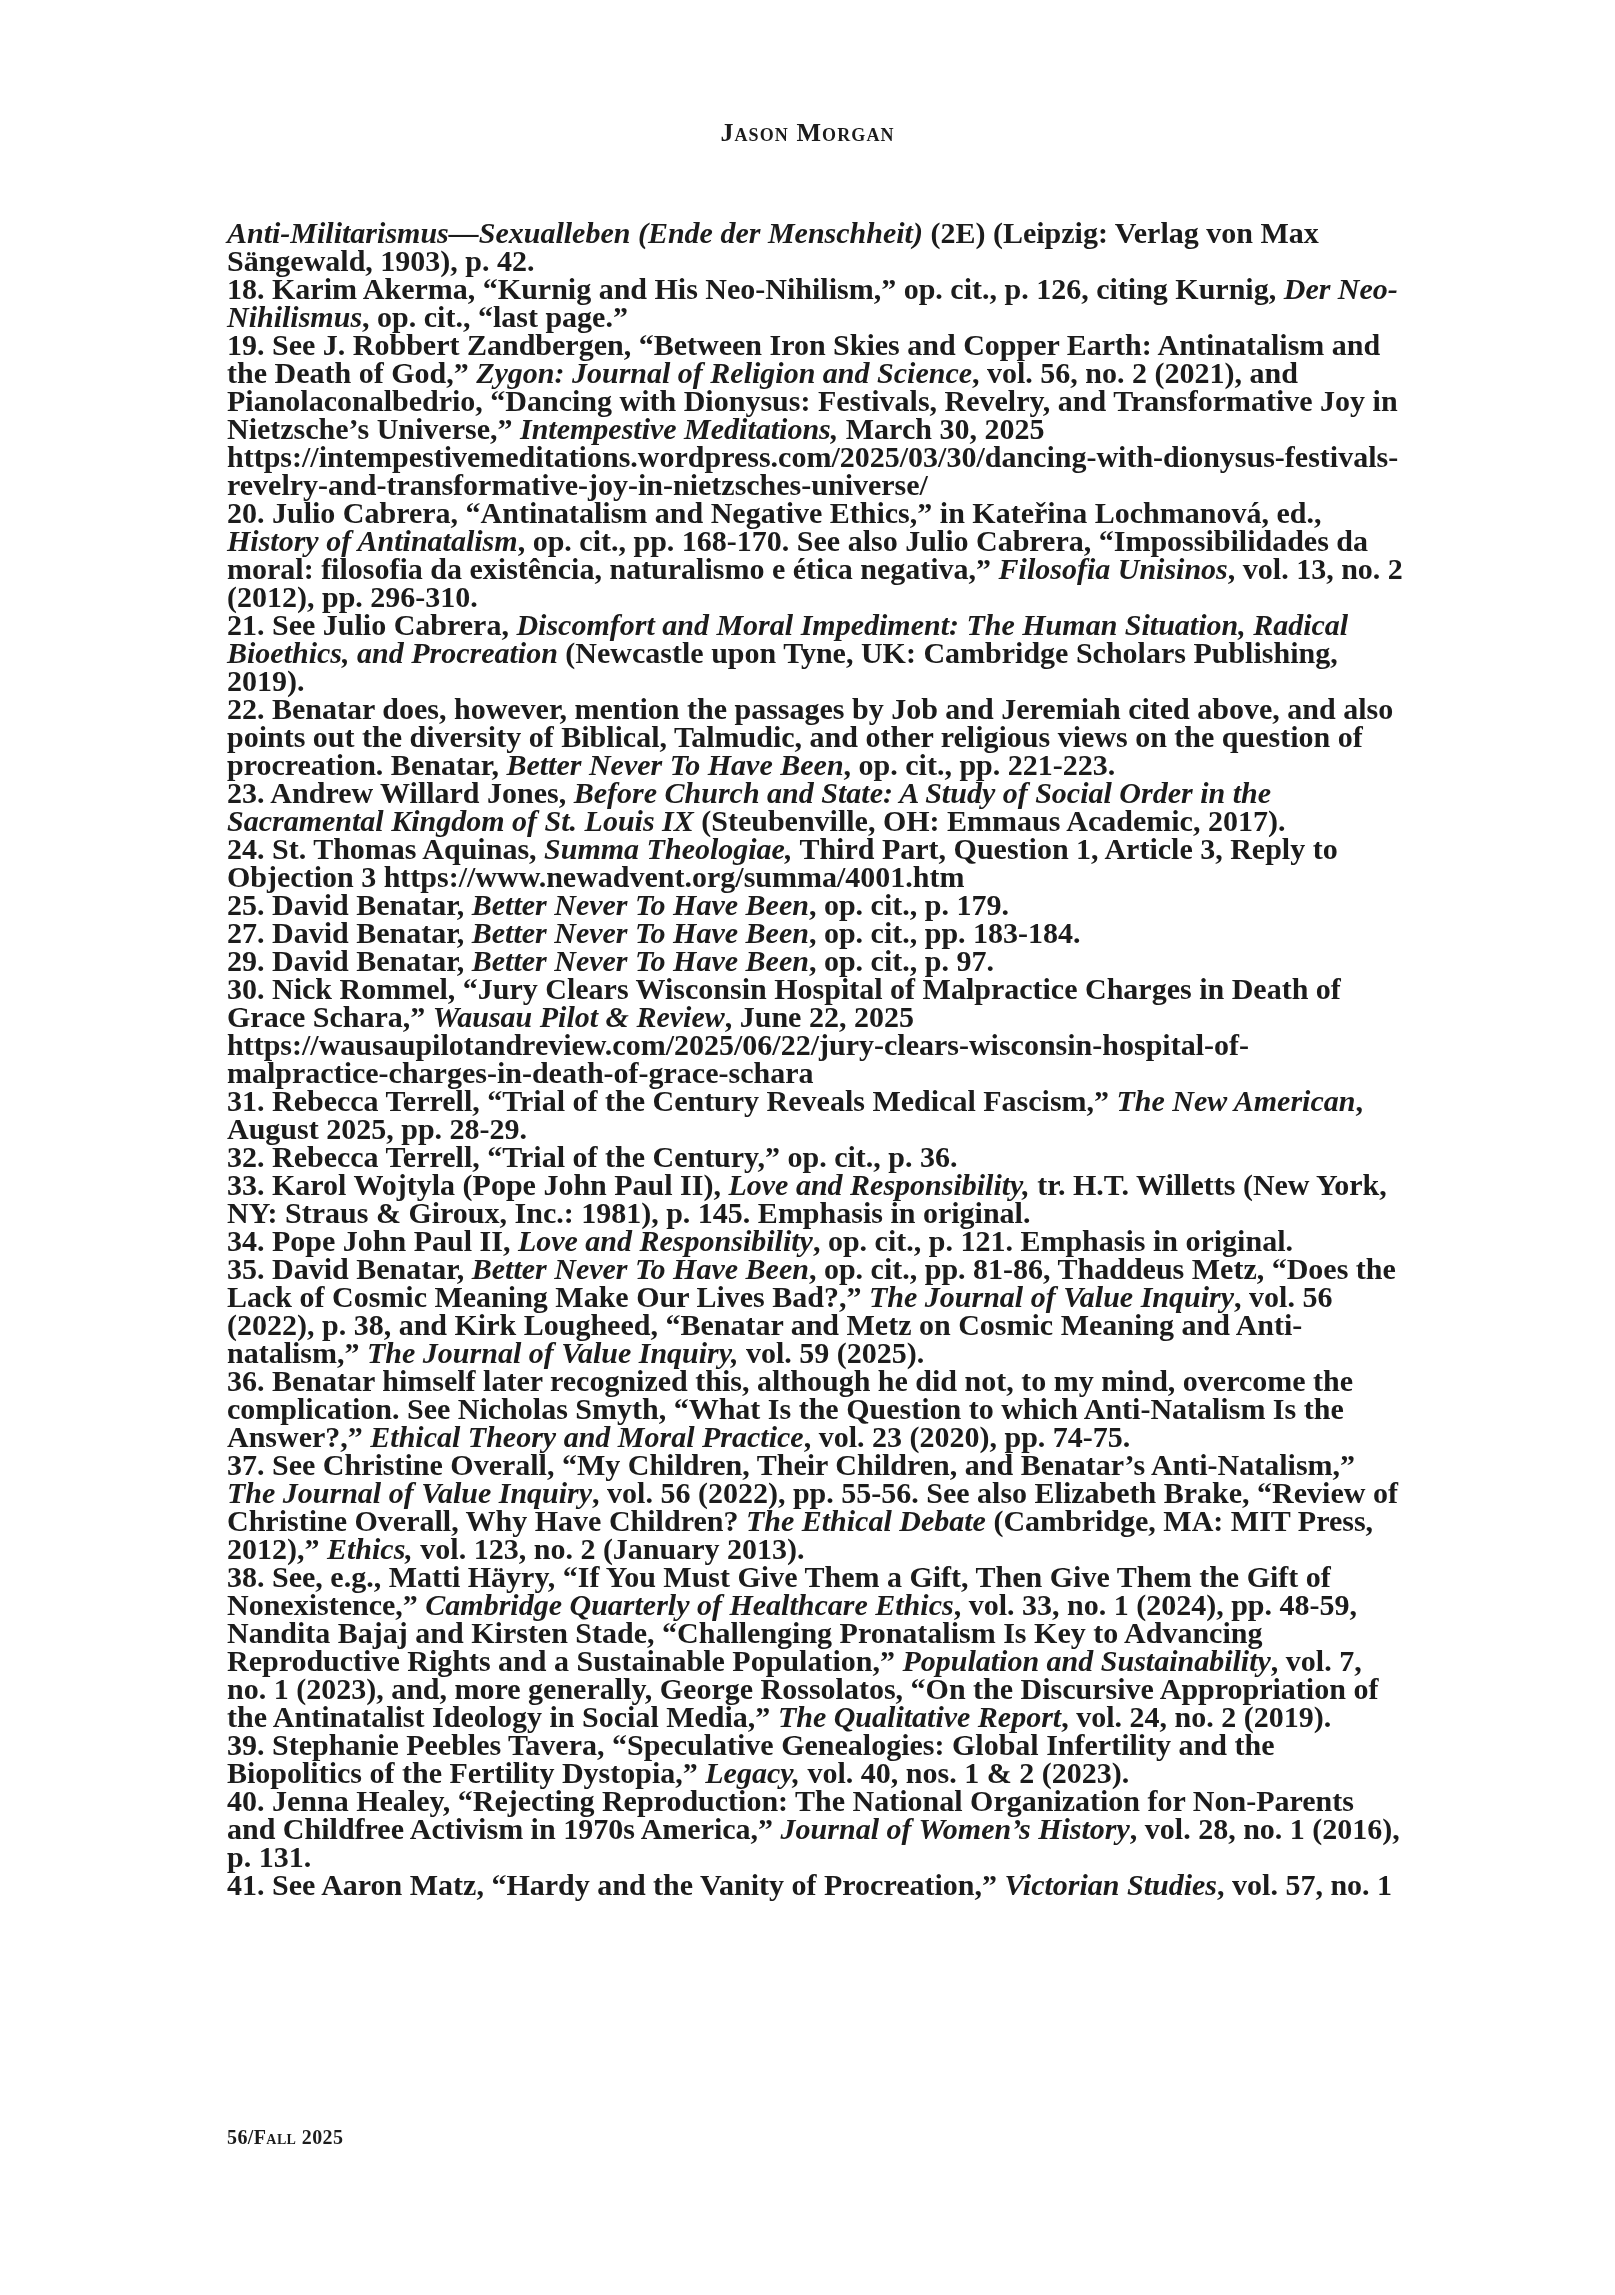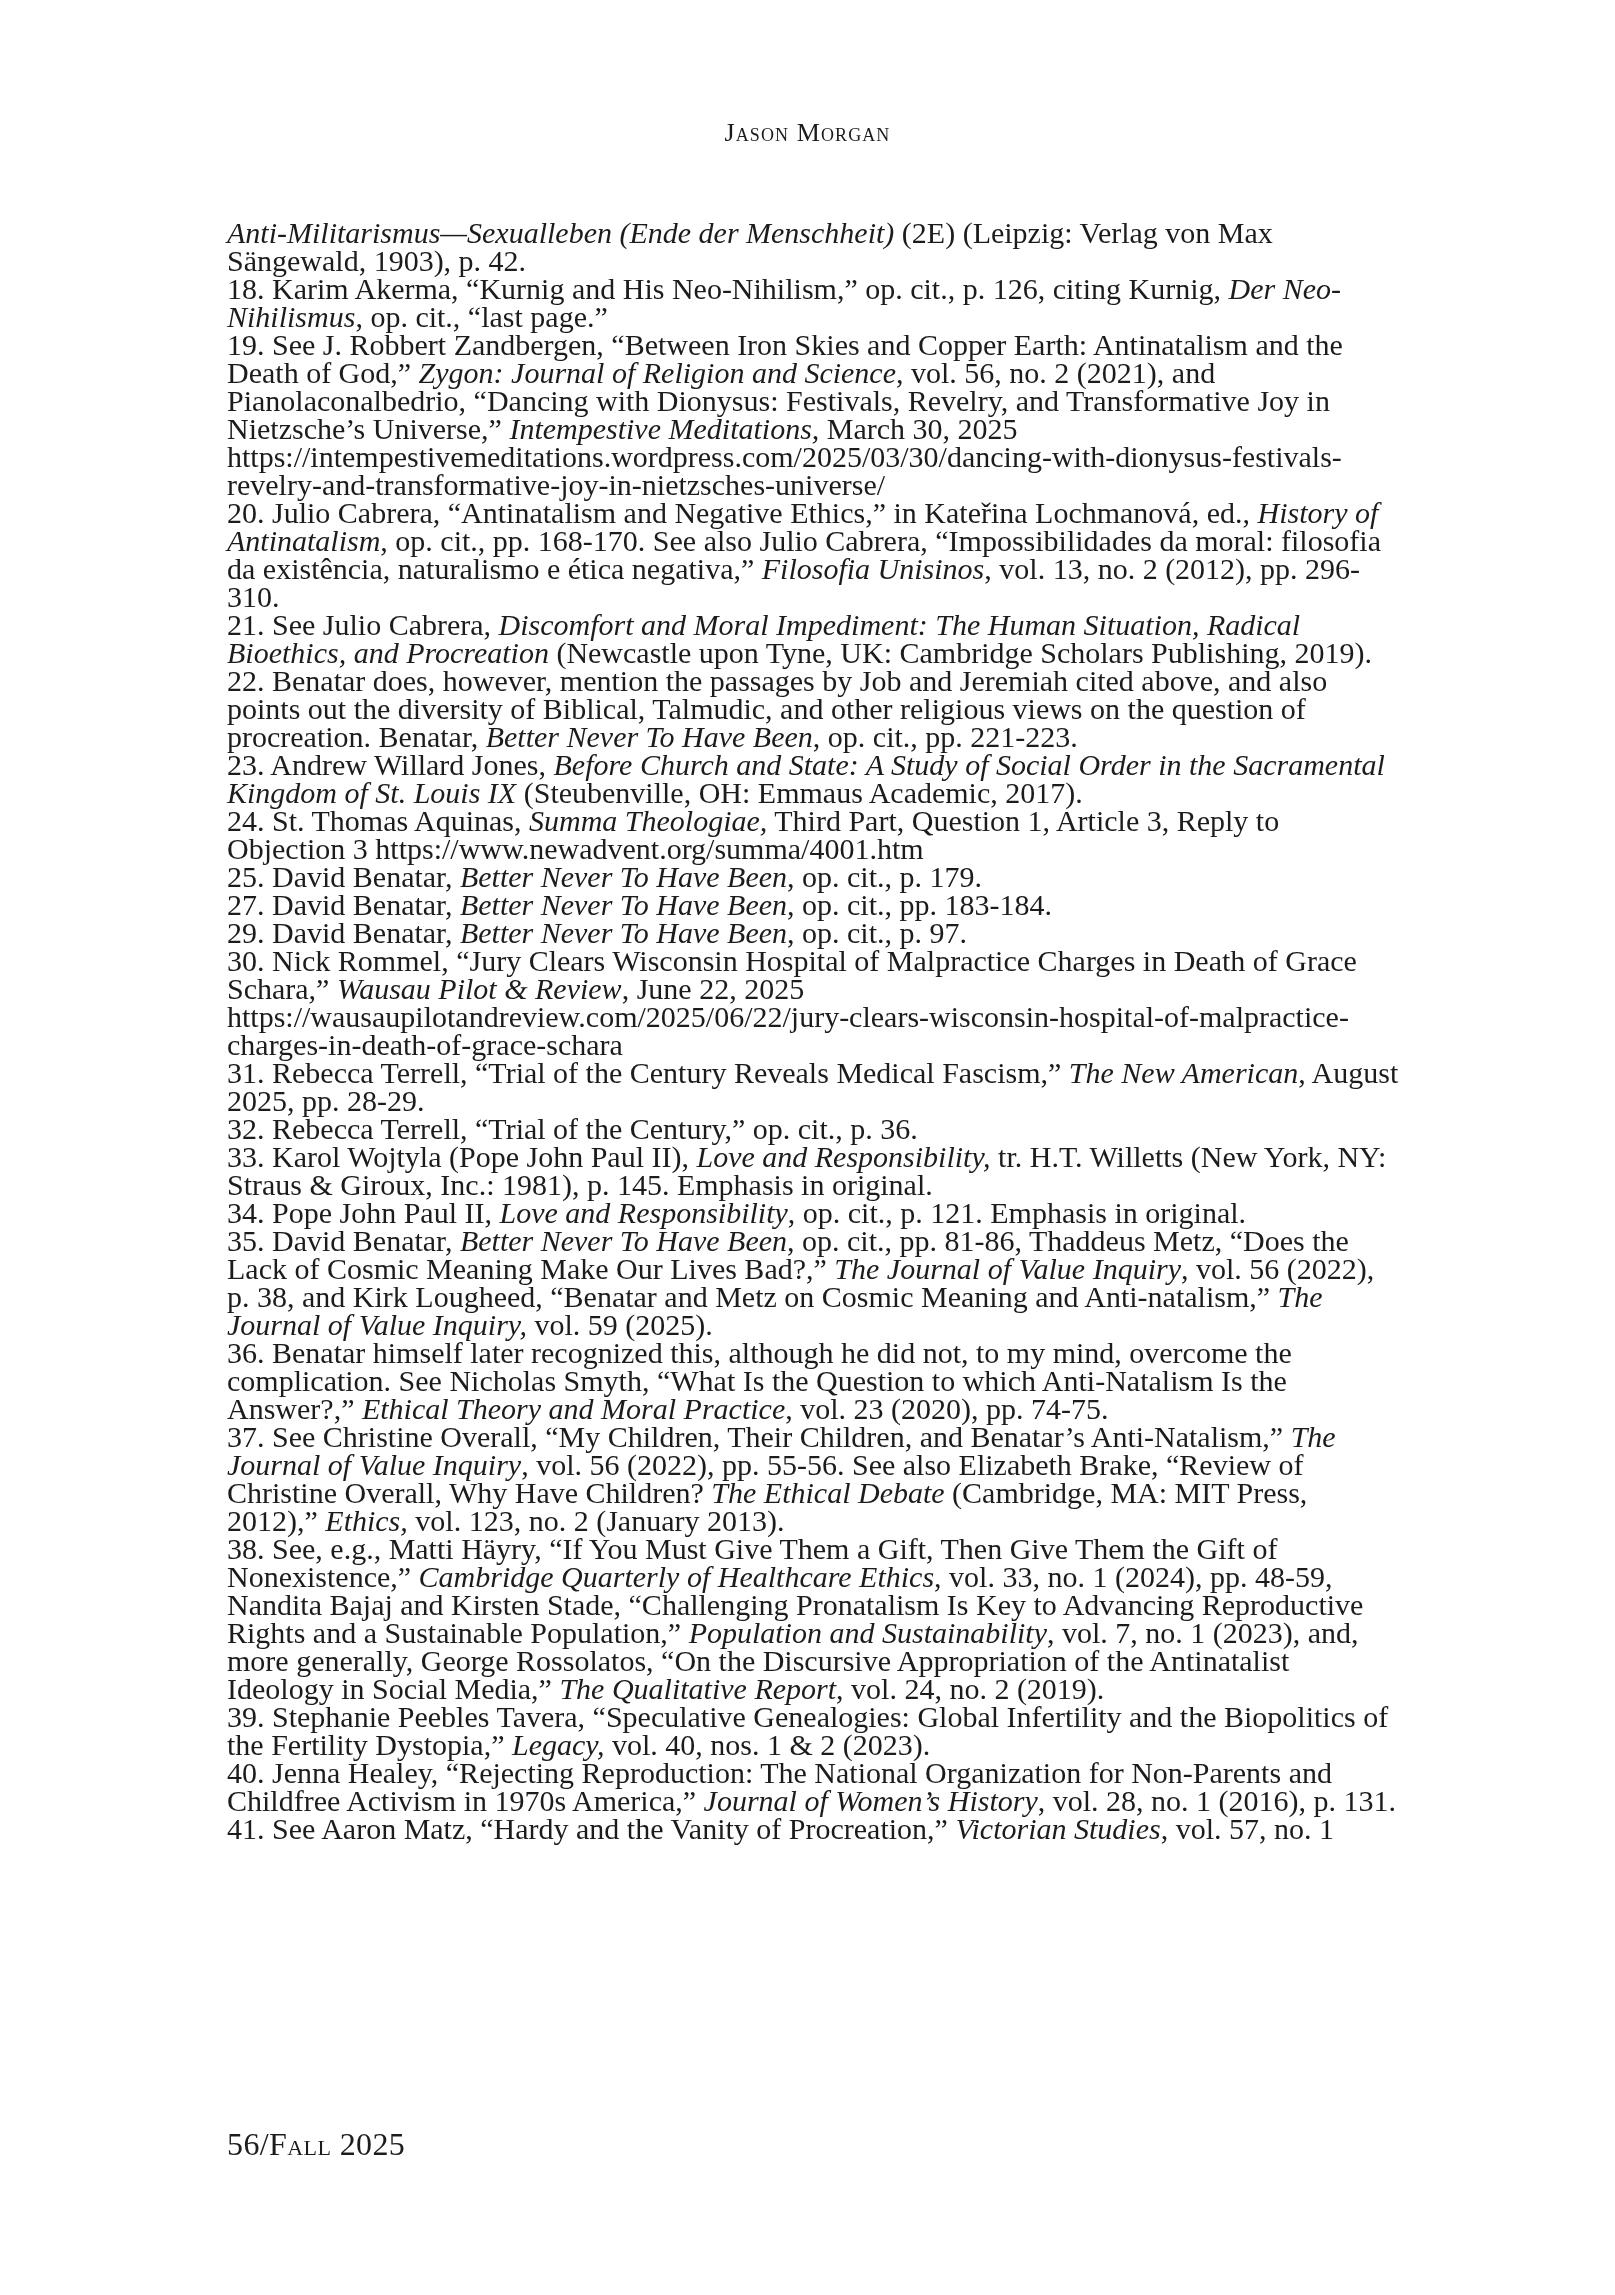--- a/index.html
+++ b/index.html
@@ -5,20 +5,21 @@
   html, body { margin: 0; padding: 0; background: #e8e8e8; }
   .page {
     position: relative;
     width: 1615px;
     height: 2295px;
     margin: 0 auto;
     background: #ffffff;
     color: #1c1c1c;
     font-family: "Liberation Serif", "DejaVu Serif", serif;
     overflow: hidden;
+    font-weight: bold;
   }
   .running-header {
     position: absolute;
     top: 118px;
     left: 0;
     width: 100%;
     text-align: center;
     font-variant: small-caps;
     font-size: 26px;
     letter-spacing: 1.1px;
@@ -38,21 +39,21 @@
     text-align: left;
     overflow-wrap: break-word;
     word-break: break-word;
   }
   .it { font-style: italic; }
   .page-footer {
     position: absolute;
     left: 227px;
     top: 2126px;
     font-variant: small-caps;
-    font-size: 32px;
+    font-size: 20px;
     letter-spacing: 0.4px;
     color: #1c1c1c;
   }
 </style>
 </head>
 <body>
 
 <div class="page">
   <div class="running-header">Jason Morgan</div>
 

